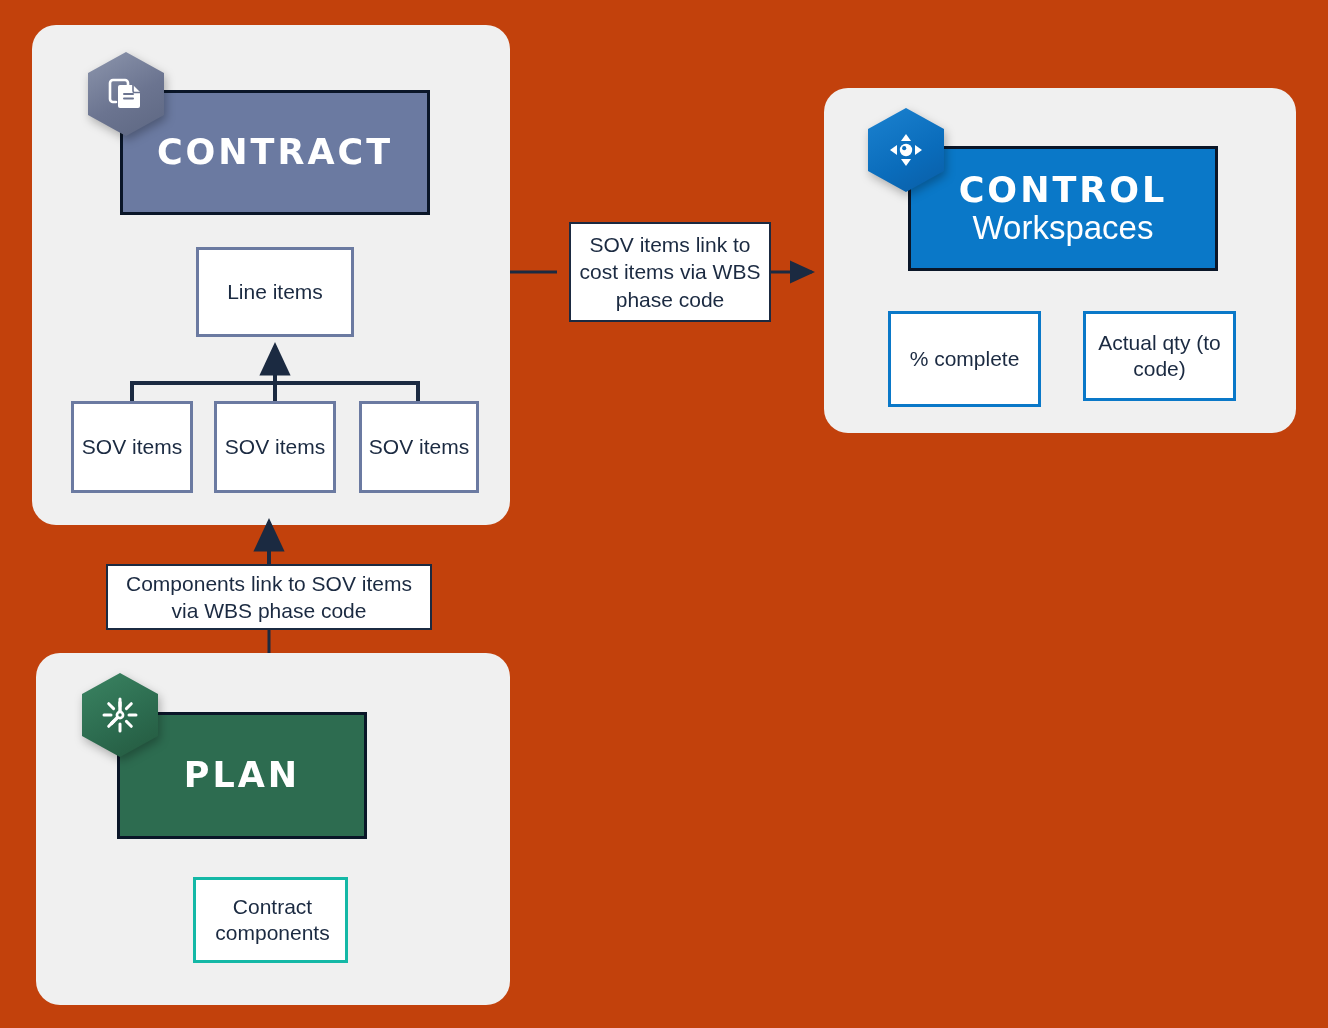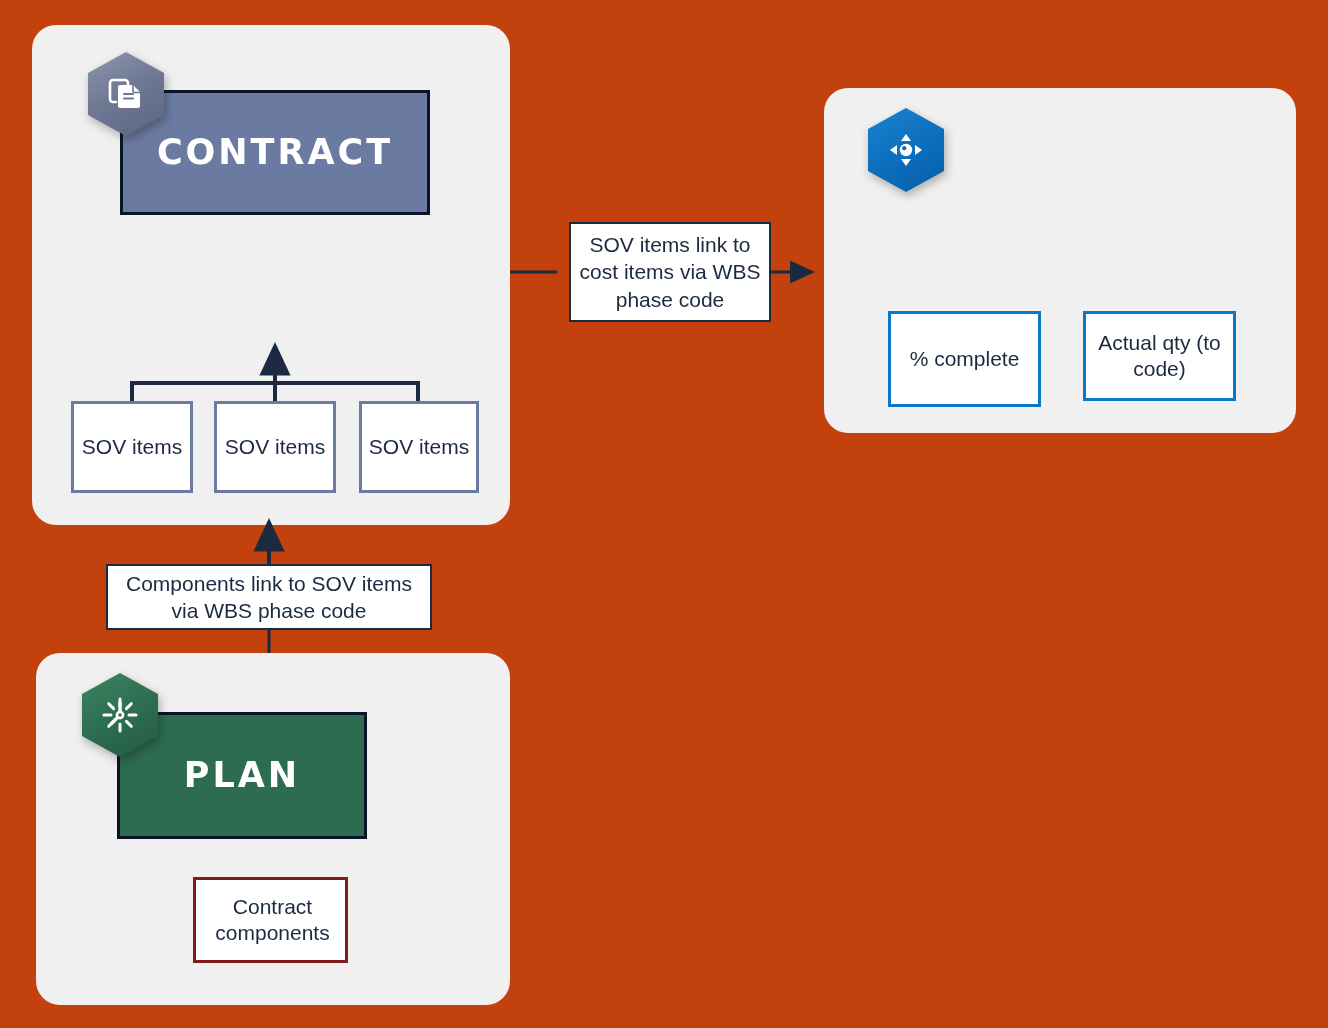--- a/index.html
+++ b/index.html
@@ -110,21 +110,21 @@
     align-items: center;
     justify-content: center;
     text-align: center;
     font-size: 21px;
     line-height: 1.25;
     color: #1b2a41;
     padding: 4px 6px;
   }
   .node.slate { border: 3px solid #6b7aa1; }
   .node.blue  { border: 3px solid #0a78c8; }
-  .node.green { border: 3px solid #7f1d1d; padding-left: 10px; }
+  .node.green { border: 3px solid #14b8a6; padding-left: 10px; }
 
   #node-line-items { left: 196px; top: 247px; width: 158px; height: 90px; }
   #node-sov-1 { left: 71px;  top: 401px; width: 122px; height: 92px; }
   #node-sov-2 { left: 214px; top: 401px; width: 122px; height: 92px; }
   #node-sov-3 { left: 359px; top: 401px; width: 120px; height: 92px; }
 
   #node-pct-complete { left: 888px;  top: 311px; width: 153px; height: 96px; }
   #node-actual-qty   { left: 1083px; top: 311px; width: 153px; height: 90px; }
 
   #node-contract-components { left: 193px; top: 877px; width: 155px; height: 86px; }
@@ -198,30 +198,37 @@
 
       <path d="M14,11 h13 l7,7 v14 a2,2 0 0 1 -2,2 h-18 a2,2 0 0 1 -2,-2 v-19 a2,2 0 0 1 2,-2 z" fill="#ffffff"></path>
       <path d="M27,11 v6 a1.5,1.5 0 0 0 1.5,1.5 h5.5" fill="none" stroke="#6b7490" stroke-width="1.6"></path>
       <g stroke="#6b7490" stroke-width="2" stroke-linecap="round">
         <line x1="18" y1="20" x2="27" y2="20"></line>
         <line x1="18" y1="24.5" x2="27" y2="24.5"></line>
       </g>
     </svg>
   </div>
 
+  <div class="node slate" id="node-line-items">
+    <span>Line items</span>
+  </div>
   <div class="node slate" id="node-sov-1">
     <span>SOV items</span>
   </div>
   <div class="node slate" id="node-sov-2">
     <span>SOV items</span>
   </div>
   <div class="node slate" id="node-sov-3">
     <span>SOV items</span>
   </div>
 
+  <div class="module" id="module-control">
+    <div class="mod-title">CONTROL</div>
+    <div class="mod-sub">Workspaces</div>
+  </div>
 
   <div class="hex-badge" id="badge-control">
     <div class="hex-shape"></div>
     <svg width="44" height="44" viewBox="0 0 44 44" xmlns="http://www.w3.org/2000/svg">
       <g fill="#ffffff">
         <path d="M22,6 l5,7 h-10 z"></path>
         <path d="M22,38 l-5,-7 h10 z"></path>
         <path d="M6,22 l7,-5 v10 z"></path>
         <path d="M38,22 l-7,5 v-10 z"></path>
         <circle cx="22" cy="22" r="6.2"></circle>

